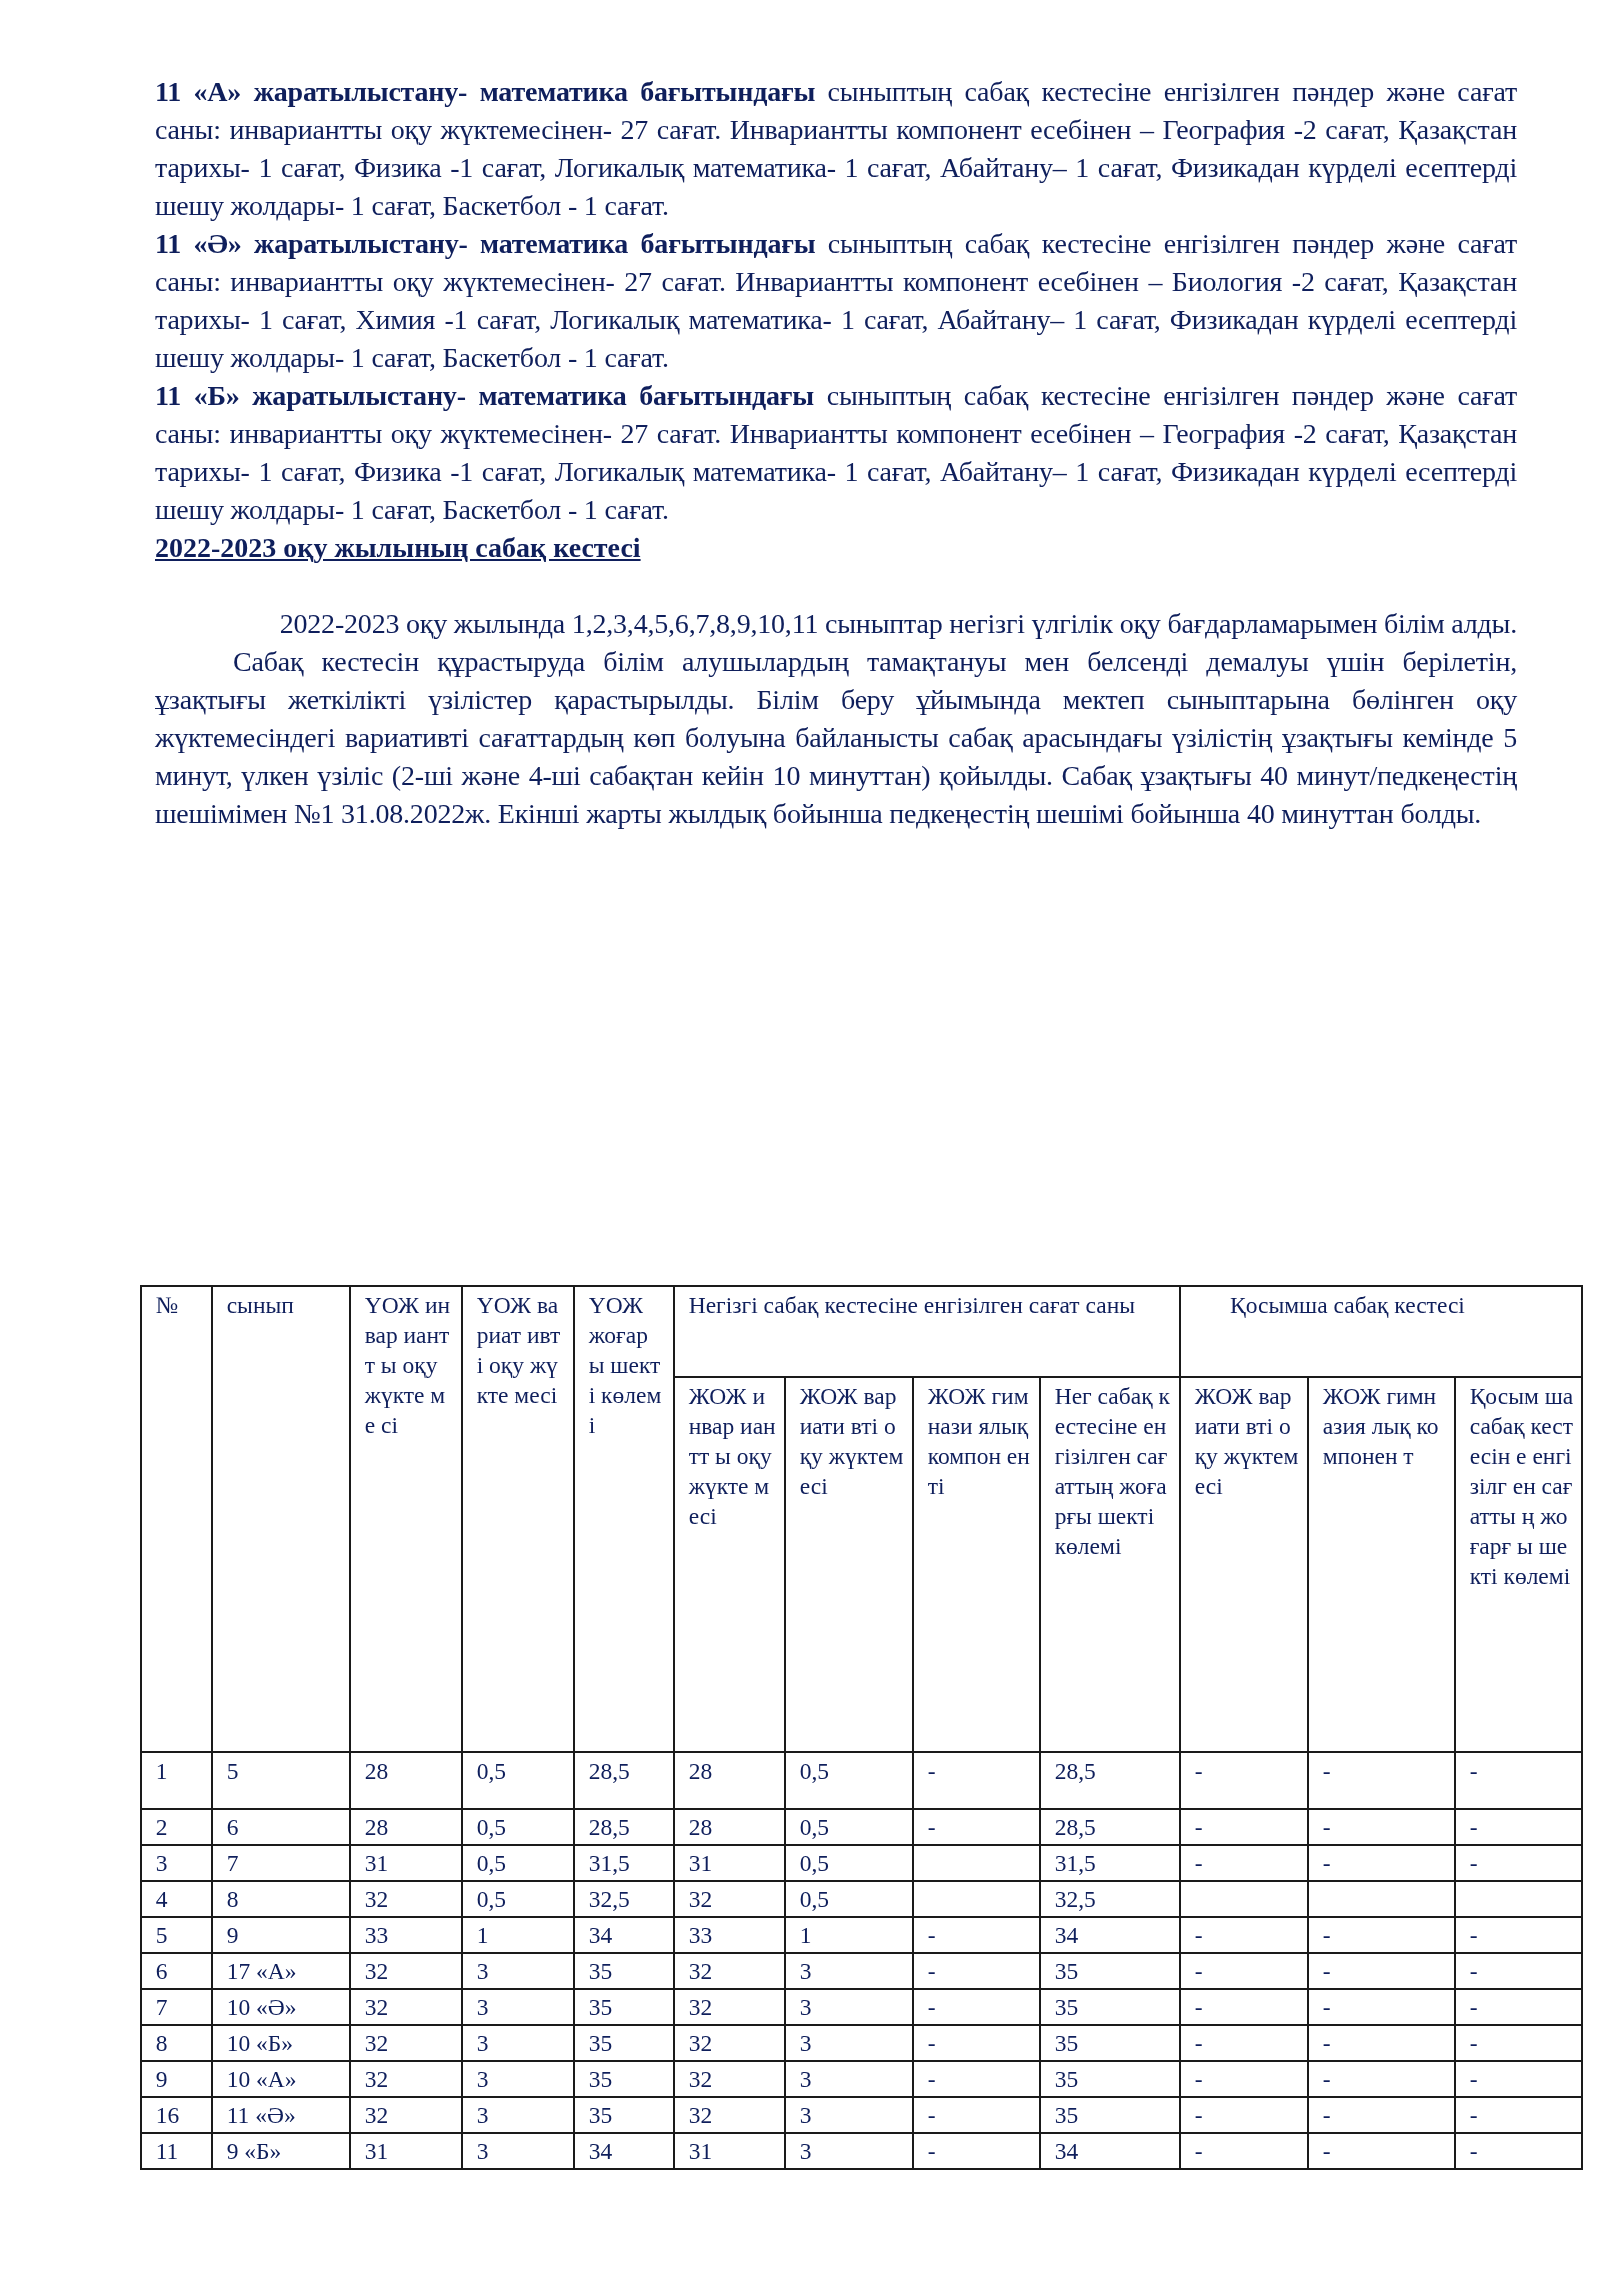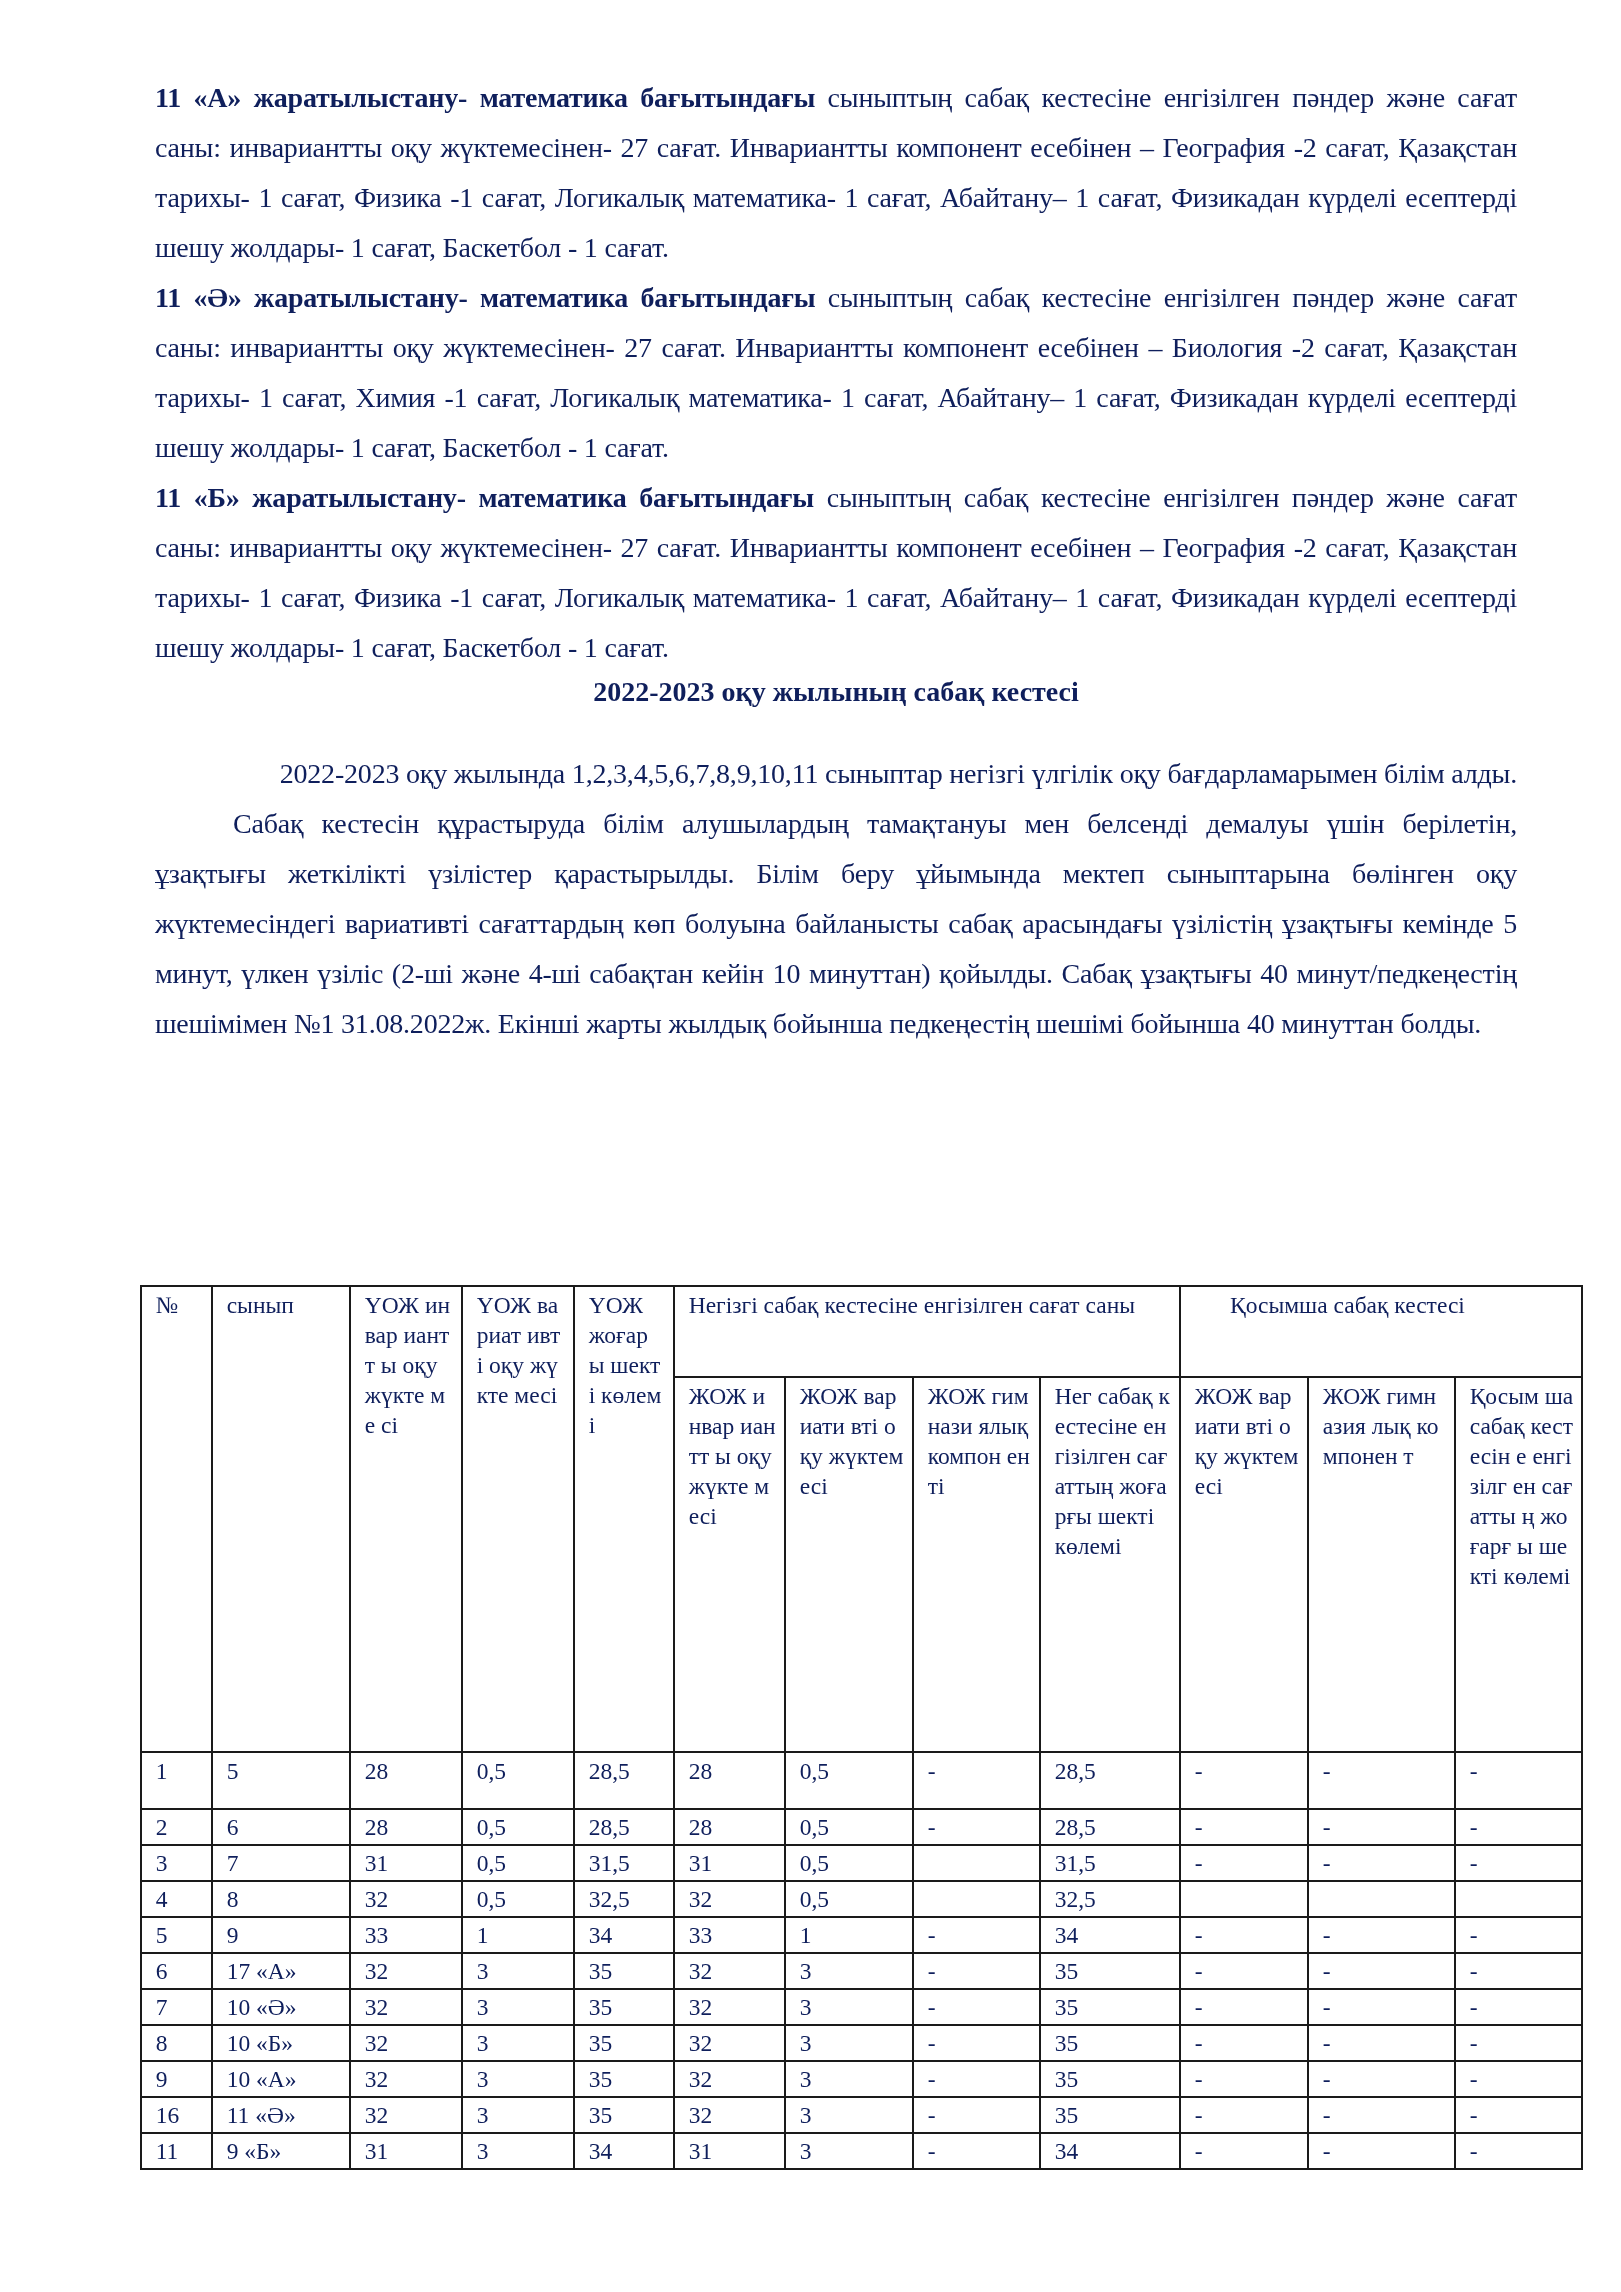--- a/index.html
+++ b/index.html
@@ -2,28 +2,28 @@
 <html><head>
 <meta charset="utf-8">
 <style>
   html, body { margin: 0; padding: 0; background: #ffffff; }
   body {
     width: 1621px; height: 2293px; position: relative; overflow: hidden;
     font-family: "Liberation Serif", serif; color: #0f1f5c;
   }
   .page { position: absolute; left: 155px; top: 73px; width: 1362px; }
   .para {
-    font-size: 28px; line-height: 50px; text-align: justify;
+    font-size: 28px; line-height: 38px; text-align: justify;
     margin: 0; letter-spacing: -0.2px;
   }
   .para b { font-weight: bold; }
   .indent1 { text-indent: 59px; }
   .indent2 { text-indent: 78px; }
   .heading {
-    text-align: center; font-weight: bold; 
+    font-weight: bold; text-decoration: underline;
     font-size: 28px; line-height: 37px; margin: 0 0 39px 0;
   }
   table.sched {
     position: absolute; left: 140px; top: 1285px;
     border-collapse: collapse; table-layout: fixed;
     font-family: "Liberation Serif", serif; color: #0f1f5c;
     font-size: 23.5px; line-height: 30px;
   }
   table.sched td {
     border: 2px solid #1a1a1a; vertical-align: top;

